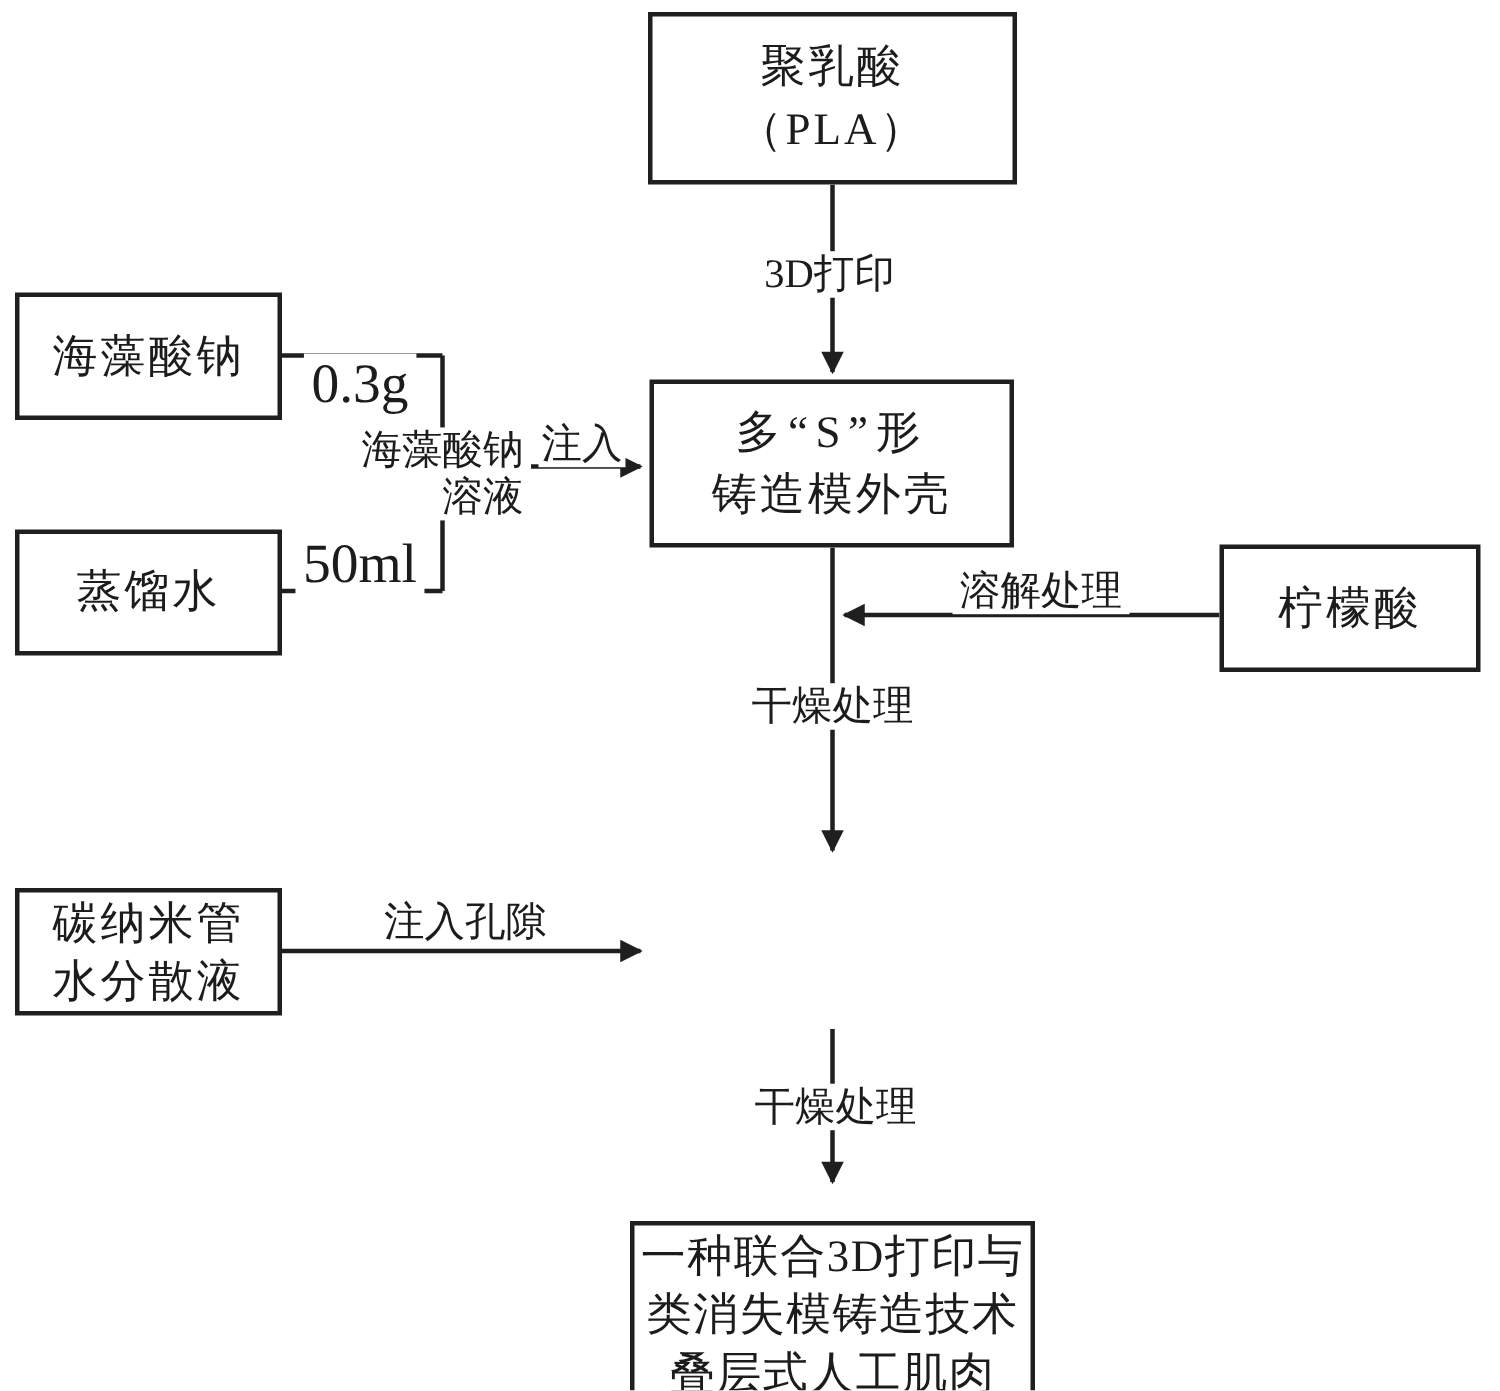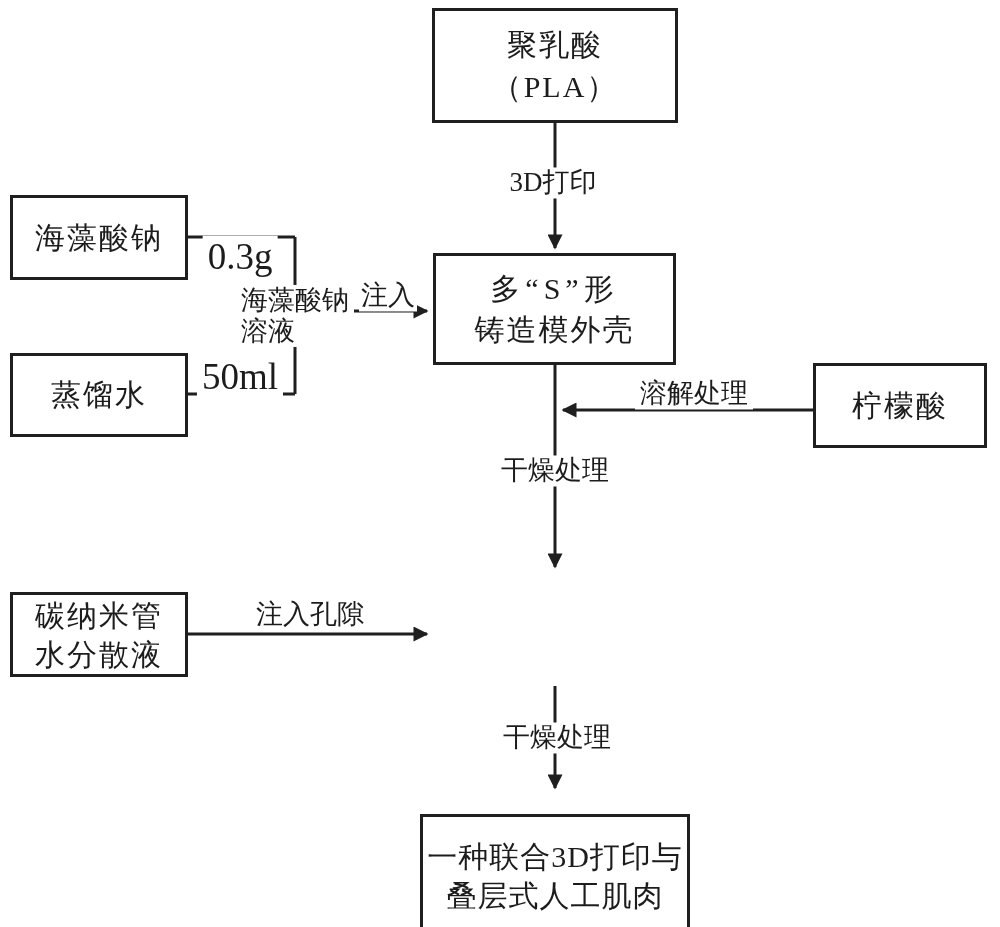--- a/index.html
+++ b/index.html
@@ -17,21 +17,21 @@
     position:absolute;box-sizing:border-box;
     border:3px solid #1f1f1f;background:#ffffff;
     display:flex;flex-direction:column;align-items:center;justify-content:center;
     text-align:left;
   }
   .bl{font-size:30px;line-height:1.38;letter-spacing:2px;white-space:nowrap;}
   .bl.sp{letter-spacing:5px;}
   .lbl{
     position:absolute;transform:translate(-50%,-50%);
     background:#ffffff;padding:0 5px;
-    font-size:27px;line-height:1.15;white-space:nowrap;text-align:left;
+    font-size:27px;line-height:1.15;white-space:nowrap;text-align:right;
   }
   .lbl.num{font-size:37px;}
   .lbl .ln{display:block;}
 </style>
 </head>
 <body>
 
 <div class="stage">
 
   <svg class="wires" viewBox="0 0 1000 927" aria-hidden="true">
@@ -74,20 +74,21 @@
   </div>
 
   <div class="box" style="left:10px;top:592px;width:178px;height:85px">
     <div class="bl" style="line-height:1.3">碳纳米管</div>
     <div class="bl" style="line-height:1.3">水分散液</div>
   </div>
 
 
   <div class="box" style="left:420px;top:814px;width:270px;height:124px">
     <div class="bl" style="letter-spacing:1px;line-height:1.3">一种联合3D打印与</div>
+    <div class="bl" style="letter-spacing:1px;line-height:1.3">类消失模铸造技术</div>
     <div class="bl" style="letter-spacing:1px;line-height:1.3">叠层式人工肌肉</div>
   </div>
 
   <div class="lbl" style="left:553px;top:183px">3D打印</div>
 
   <div class="lbl num" style="left:240px;top:257px">0.3g</div>
 
   <div class="lbl num" style="left:240px;top:377px">50ml</div>
 
   <div class="lbl" style="left:295px;top:316px">

